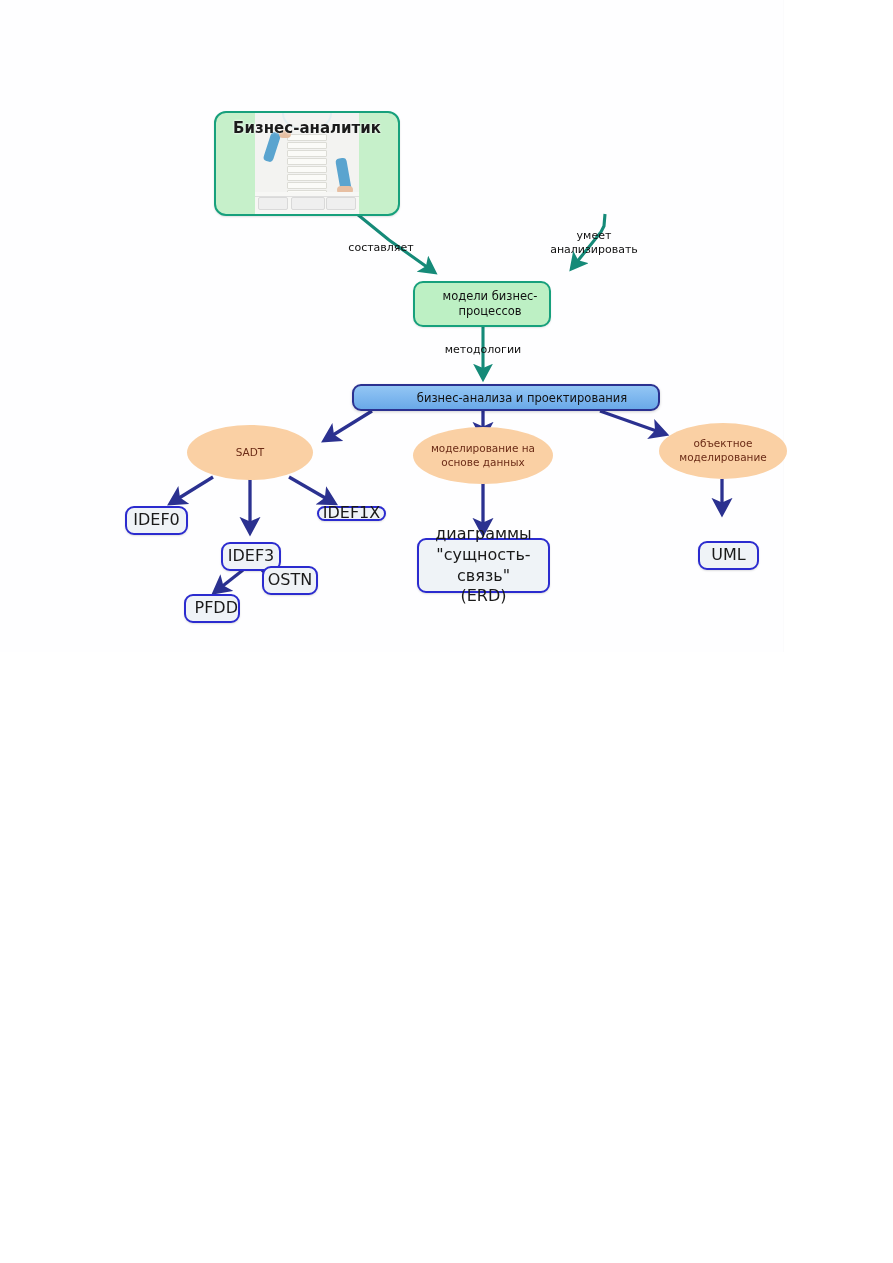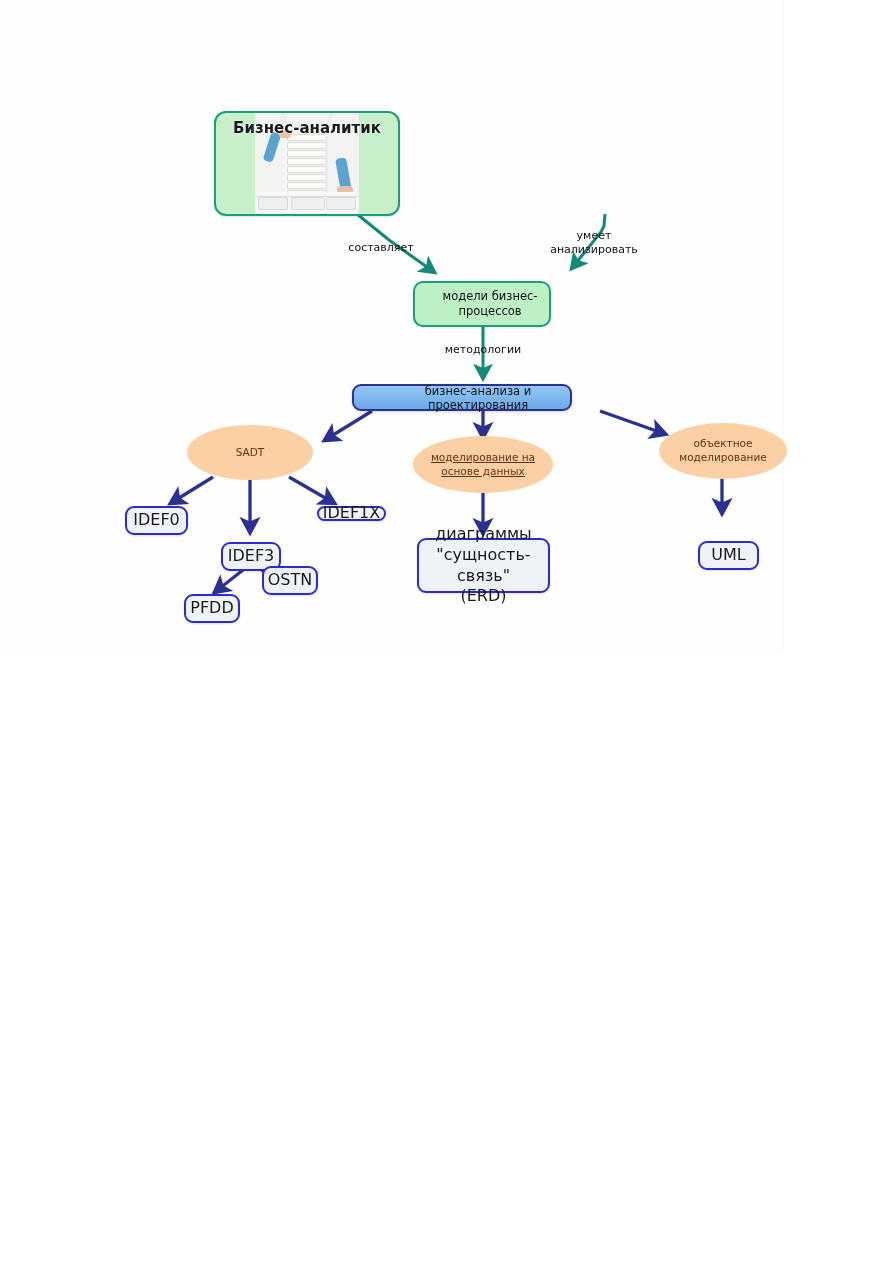--- a/index.html
+++ b/index.html
@@ -318,29 +318,29 @@
   <div class="edge-label" style="left:535px; top:229px; width:118px;">умеет
 анализировать</div>
 
   <div class="edge-label" style="left:427px; top:343px; width:112px;">методологии</div>
 
   <div class="node green-node" style="left:413px; top:281px; width:138px; height:46px;">
     <span>модели
 бизнес-процессов</span>
   </div>
 
-  <div class="node blue-node" style="left:352px; top:384px; width:220px; height:27px;padding-left:32px;">
+  <div class="node blue-node" style="left:352px; top:384px; width:308px; height:27px;padding-left:32px;">
     <span>бизнес-анализа и проектирования</span>
   </div>
 
   <div class="node ellipse" style="left:187px; top:425px; width:126px; height:55px;">
     <span>SADT</span>
   </div>
 
-  <div class="node ellipse" style="left:413px; top:436px; width:140px; height:57px;text-decoration:underline;">
+  <div class="node ellipse" style="left:413px; top:427px; width:140px; height:57px;">
     <span style="white-space:pre-line;">моделирование на
 основе данных</span>
   </div>
 
   <div class="node ellipse" style="left:659px; top:423px; width:128px; height:56px;">
     <span style="white-space:pre-line;">объектное
 моделирование</span>
   </div>
 
   <div class="node tech-box" style="left:125px; top:506px; width:63px; height:29px;">
@@ -348,21 +348,21 @@
   </div>
 
   <div class="node tech-box" style="left:221px; top:542px; width:60px; height:29px;">
     <span>IDEF3</span>
   </div>
 
   <div class="node tech-box" style="left:317px; top:506px; width:69px; height:15px;">
     <span>IDEF1X</span>
   </div>
 
-  <div class="node tech-box" style="left:184px; top:594px; width:56px; height:29px;">
+  <div class="node tech-box" style="left:184px; top:594px; width:56px; height:29px;justify-content:flex-end;">
     <span>PFDD</span>
   </div>
 
   <div class="node tech-box" style="left:262px; top:566px; width:56px; height:29px;">
     <span>OSTN</span>
   </div>
 
   <div class="node tech-box" style="left:417px; top:538px; width:133px; height:55px;">
     <span style="white-space:pre-line;">диаграммы
 "сущность-связь"

